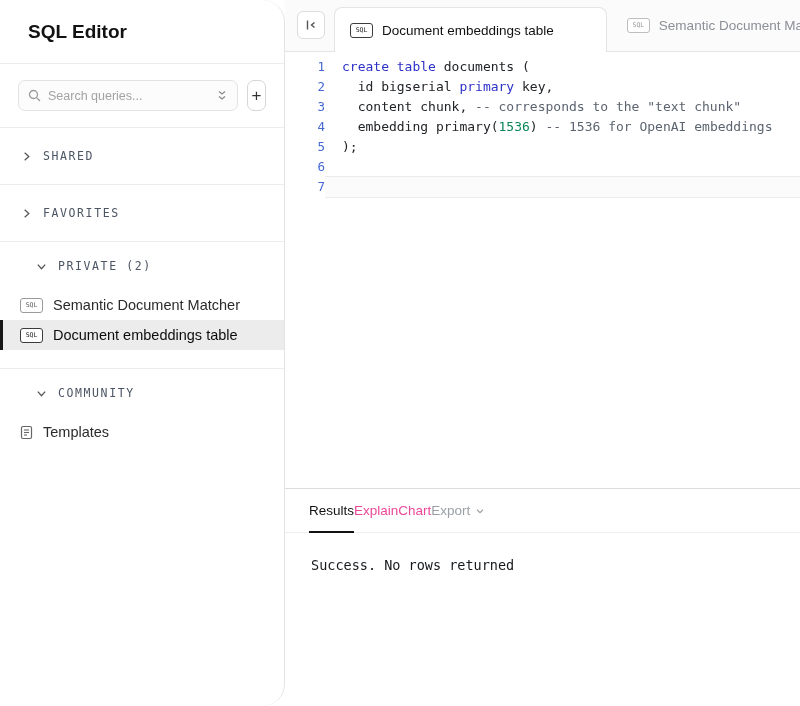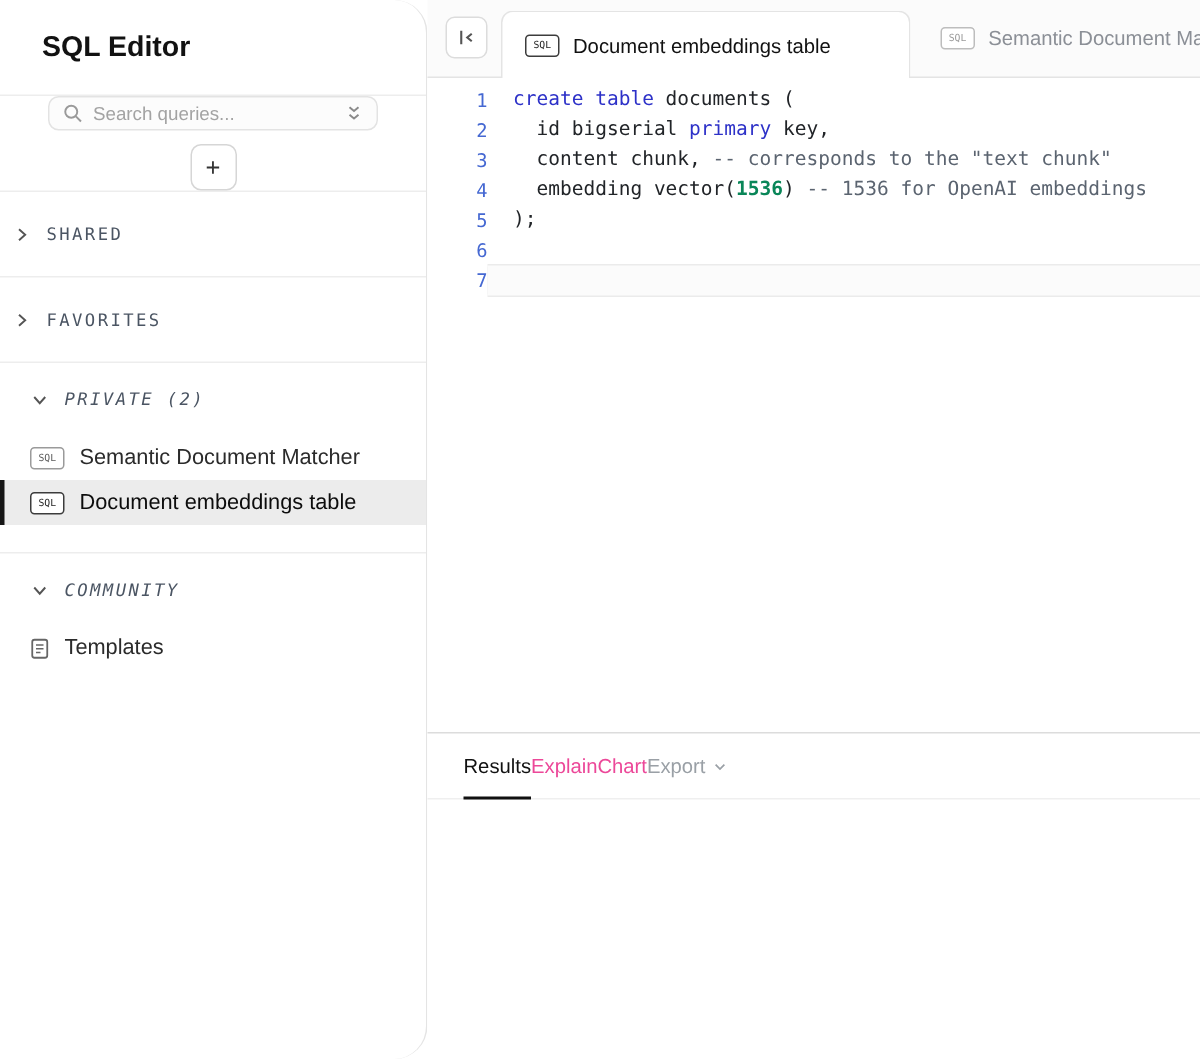--- a/index.html
+++ b/index.html
@@ -4,29 +4,29 @@
 <style>
   * { margin:0; padding:0; box-sizing:border-box; }
   html,body { width:800px; height:706px; }
   body { font-family:"Liberation Sans", sans-serif; background:#fff; color:#171717; overflow:hidden; }
   .app { display:flex; width:800px; height:706px; }
 
   
   .sidebar { width:285px; min-width:285px; background:#fff; border-right:1px solid #e4e4e4; display:flex; flex-direction:column;border-radius:22px; }
   .sb-header { height:64px; display:flex; align-items:center; padding:0 28px; border-bottom:1px solid #ededed; }
   .sb-title { font-size:19px; font-weight:700; color:#121212; }
-  .sb-search-row { height:64px; display:flex; align-items:center; gap:9px; padding:0 18px; border-bottom:1px solid #ededed;flex-direction:column; }
+  .sb-search-row { height:64px; display:flex; align-items:center; gap:9px; padding:0 18px; border-bottom:1px solid #ededed; }
   .search-box { flex:1; height:31px; display:flex; align-items:center; gap:7px; padding:0 9px; border:1px solid #e3e3e3; border-radius:7px; background:#fcfcfc; }
   .search-box input { flex:1; border:none; outline:none; background:transparent; font-size:12.5px; color:#333; font-family:"Liberation Sans", sans-serif; min-width:0; }
   .search-box input::placeholder { color:#a3a3a3; }
   .icon-svg { display:block; }
   .plus-btn { width:31px; height:31px; border:1px solid #d6d6d6; border-radius:7px; background:#fff; font-size:17px; color:#333; display:flex; align-items:center; justify-content:center; cursor:pointer; line-height:1; }
 
-  .sb-section-row { height:57px; display:flex; align-items:center; gap:11px; padding:0 9px; border-bottom:1px solid #ededed; cursor:pointer; }
-  .sb-section-head { height:48px; display:flex; align-items:center; gap:11px; padding:0 21px; cursor:pointer;font-style:italic; }
+  .sb-section-row { height:57px; display:flex; align-items:center; gap:11px; padding:0 21px; border-bottom:1px solid #ededed; cursor:pointer; }
+  .sb-section-head { height:48px; display:flex; align-items:center; gap:11px; padding:0 36px; cursor:pointer; }
   .sb-section-label { font-family:"DejaVu Sans Mono", monospace; font-size:11.5px; letter-spacing:1.6px; color:#4b5563; }
   .sb-group { border-bottom:1px solid #ededed; padding-bottom:18px; }
   .sb-group:last-child { border-bottom:none; }
 
   .sb-item { height:30px; display:flex; align-items:center; gap:10px; padding:0 20px; font-size:14.5px; color:#2b2b2b; cursor:pointer; }
   .sb-item.active { background:#ececec; box-shadow:inset 3px 0 0 #161616; color:#0d0d0d; }
 
   .sql-badge { width:23px; height:15px; border:1px solid #9a9a9a; border-radius:3px; display:flex; align-items:center; justify-content:center; font-family:"DejaVu Sans Mono", monospace; font-size:6.5px; color:#5a5a5a; flex:none; background:#fff; }
   .sql-badge.dark { border-color:#3c3c3c; color:#222; }
   .sql-badge.light { border-color:#bdbdbd; color:#9a9a9a; }
@@ -39,21 +39,21 @@
   .tab-active { display:flex; align-items:center; gap:9px; height:45px; padding:0 52px 0 15px; background:#fff; border:1px solid #e4e4e4; border-bottom:none; border-radius:8px 8px 0 0; margin-bottom:-1px; position:relative; z-index:2; font-size:13.5px; color:#111; cursor:pointer; white-space:nowrap; }
   .tab-inactive { display:flex; align-items:center; gap:9px; height:52px; padding:0 14px; font-size:13.5px; color:#8b8f96; cursor:pointer; white-space:nowrap; margin-left:6px; }
 
   
   .editor { flex:1; background:#fff; padding-top:5px; font-family:"DejaVu Sans Mono", monospace; overflow:hidden; }
   .code-row { display:flex; height:20px; line-height:20px; }
   .gutter { width:40px; text-align:right; font-size:12.5px; color:#4568d2; flex:none; }
   .code-text { flex:1; padding-left:17px; white-space:pre; font-size:13px; color:#212428; }
   .code-row.current .code-text { background:#fbfbfb; box-shadow:0 -1px 0 #ebebeb, 0 1px 0 #ebebeb; }
   .tok-kw { color:#2d31c8; }
-  .tok-num { color:#098658;font-weight:bold; }
+  .tok-num { color:#098658; }
   .tok-comment { color:#5b6470; }
 
   
   .results { height:218px; border-top:1px solid #dcdcdc; display:flex; flex-direction:column; background:#fff; }
   .rtabs { height:44px; display:flex; align-items:stretch; padding:0 24px; border-bottom:1px solid #efefef; }
   .rtab { display:flex; align-items:center; font-size:13.5px; color:#ec4899; position:relative; cursor:pointer; }
   .rtab.active { color:#111; }
   .rtab.active::after { content:""; position:absolute; left:0; right:0; bottom:-1px; height:2px; background:#111; }
   .rtab-export { display:flex; align-items:center; gap:5px; font-size:13.5px; color:#9aa0a6; cursor:pointer; }
   .rbody { padding:24px 26px; font-family:"DejaVu Sans Mono", monospace; font-size:13.5px; color:#15181c; }
@@ -174,21 +174,21 @@
       <div class="code-row">
         <div class="gutter">2</div>
         <div class="code-text"><span>  id bigserial </span><span class="tok-kw">primary</span><span> key,</span></div>
       </div>
       <div class="code-row">
         <div class="gutter">3</div>
         <div class="code-text"><span>  content chunk, </span><span class="tok-comment">-- corresponds to the "text chunk"</span></div>
       </div>
       <div class="code-row">
         <div class="gutter">4</div>
-        <div class="code-text"><span>  embedding vector(</span><span class="tok-num">1536</span><span>) </span><span class="tok-comment">-- 1536 for OpenAI embeddings</span></div>
+        <div class="code-text"><span>  embedding primary(</span><span class="tok-num">1536</span><span>) </span><span class="tok-comment">-- 1536 for OpenAI embeddings</span></div>
       </div>
       <div class="code-row">
         <div class="gutter">5</div>
         <div class="code-text"><span>);</span></div>
       </div>
       <div class="code-row">
         <div class="gutter">6</div>
         <div class="code-text"></div>
       </div>
       <div class="code-row current">
@@ -204,16 +204,19 @@
         <div class="rtab">Chart</div>
         <div class="rtab-export">
           <span>Export</span>
           <span>
             <svg class="icon-svg" width="10" height="10" viewBox="0 0 12 12">
                 <polyline points="2.5,4.5 6,8 9.5,4.5" fill="none" stroke="#9aa0a6" stroke-width="1.4"></polyline>
               </svg>
           </span>
         </div>
       </div>
+      <div class="rbody">
+        <span>Success. No rows returned</span>
+      </div>
     </div>
 
   </div>
 </div>
 
 </body></html>

